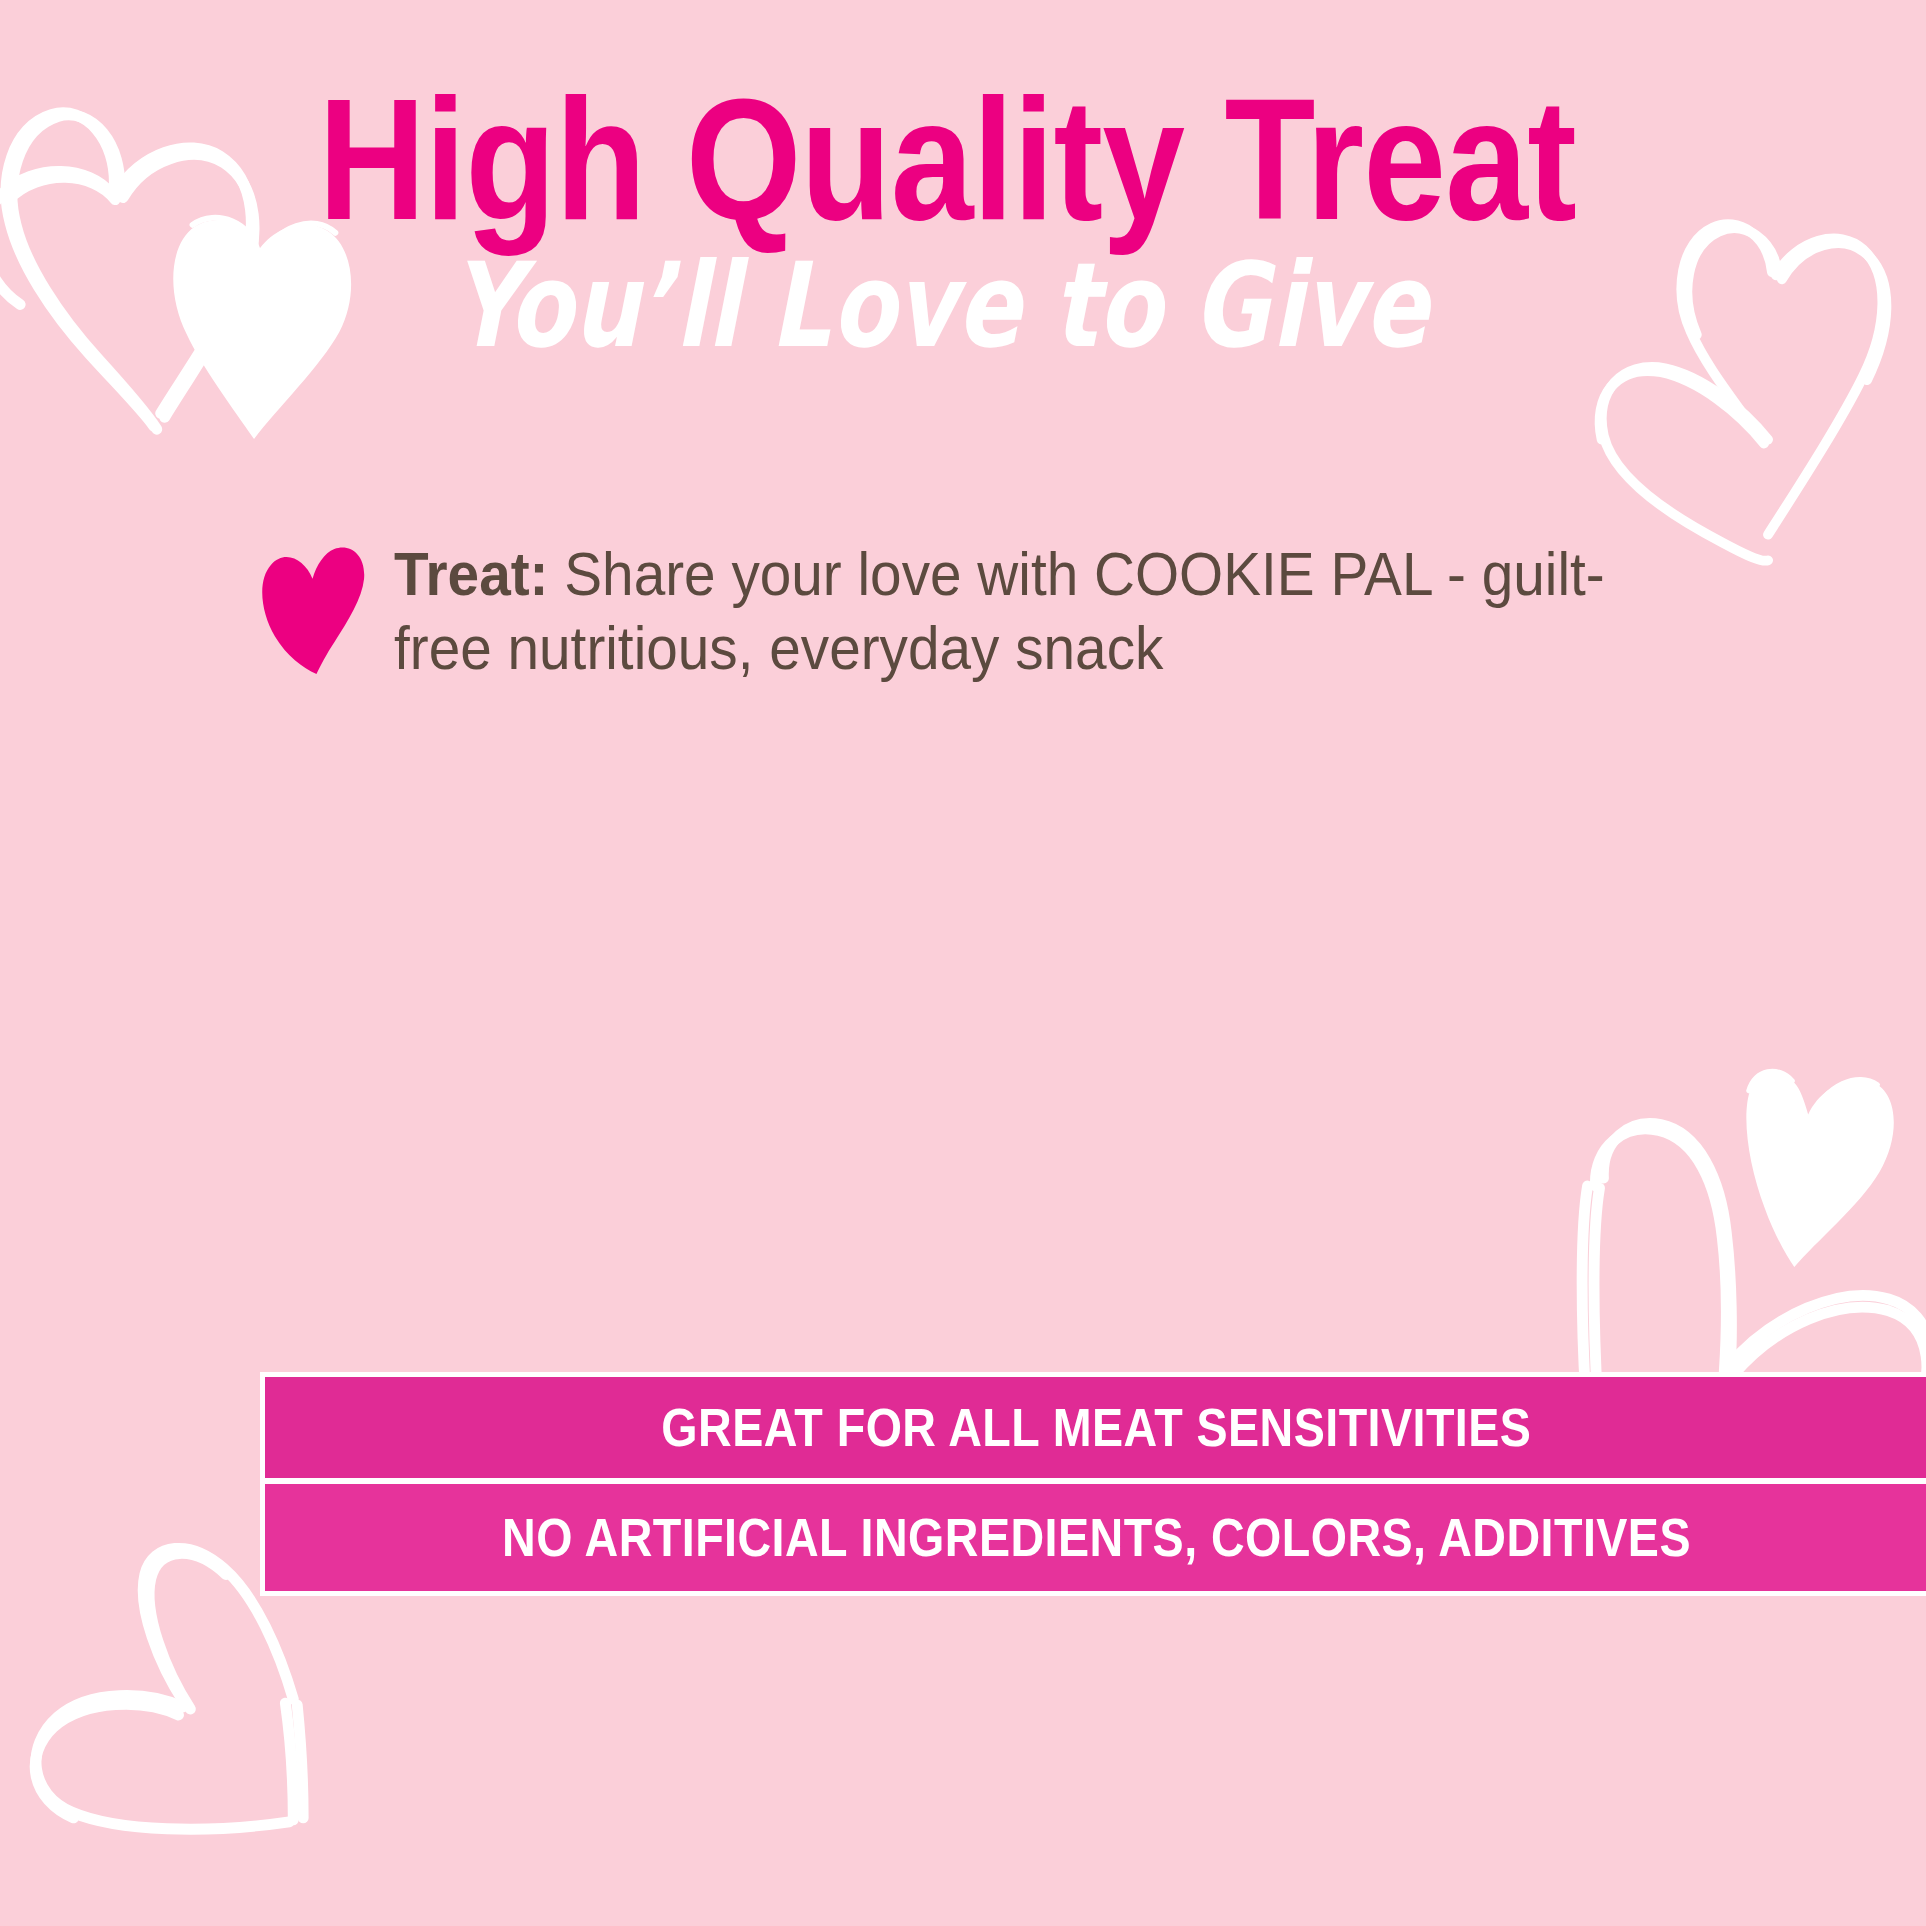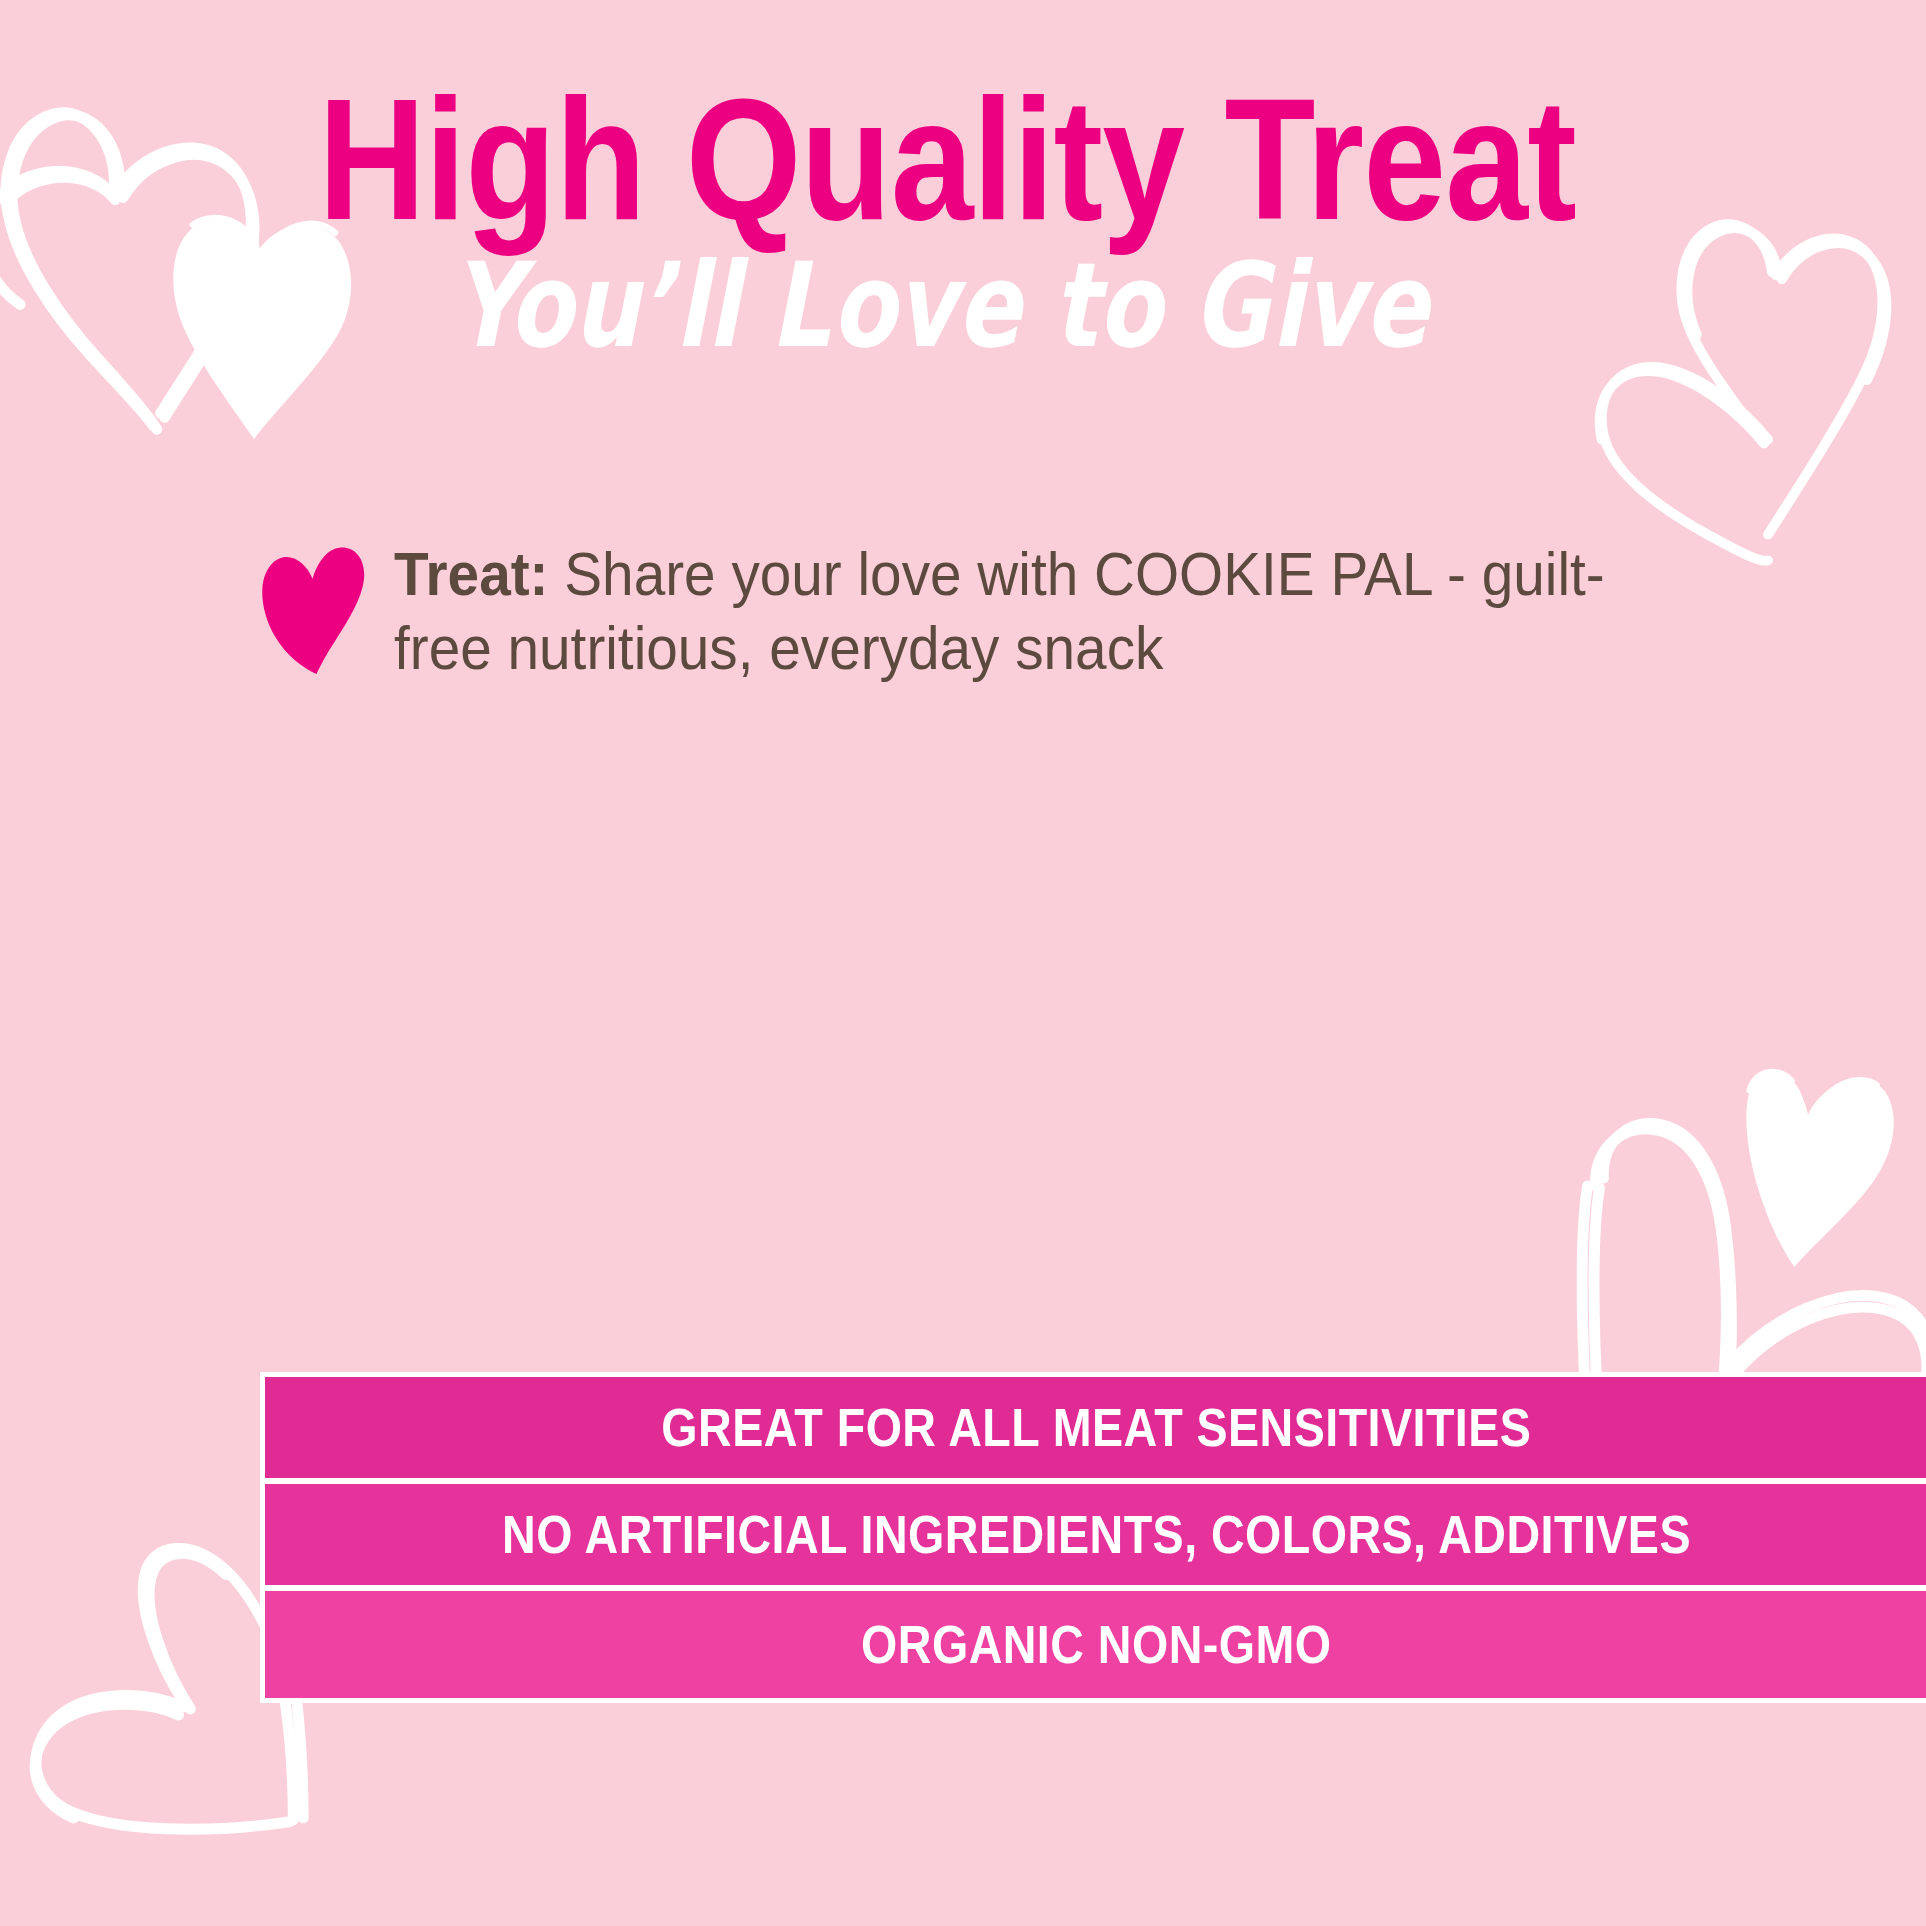--- a/index.html
+++ b/index.html
@@ -243,19 +243,16 @@
 
   </div>
 
   <div class="claims">
     <div class="claim-bar" style="background-color: rgb(224, 43, 149);">
       <span class="claim-text" style="color: rgb(255, 255, 255);">GREAT FOR ALL MEAT SENSITIVITIES</span>
     </div>
     <div class="claim-bar" style="background-color: rgb(230, 51, 155);">
       <span class="claim-text" style="color: rgb(255, 255, 255);">NO ARTIFICIAL INGREDIENTS, COLORS, ADDITIVES</span>
     </div>
-    <div class="claim-bar" style="background-color: rgb(238, 65, 162);">
-      <span class="claim-text" style="color: rgb(255, 255, 255);">ORGANIC NON-GMO</span>
-    </div>
   </div>
 
 </div>
 
 
 </body></html>

